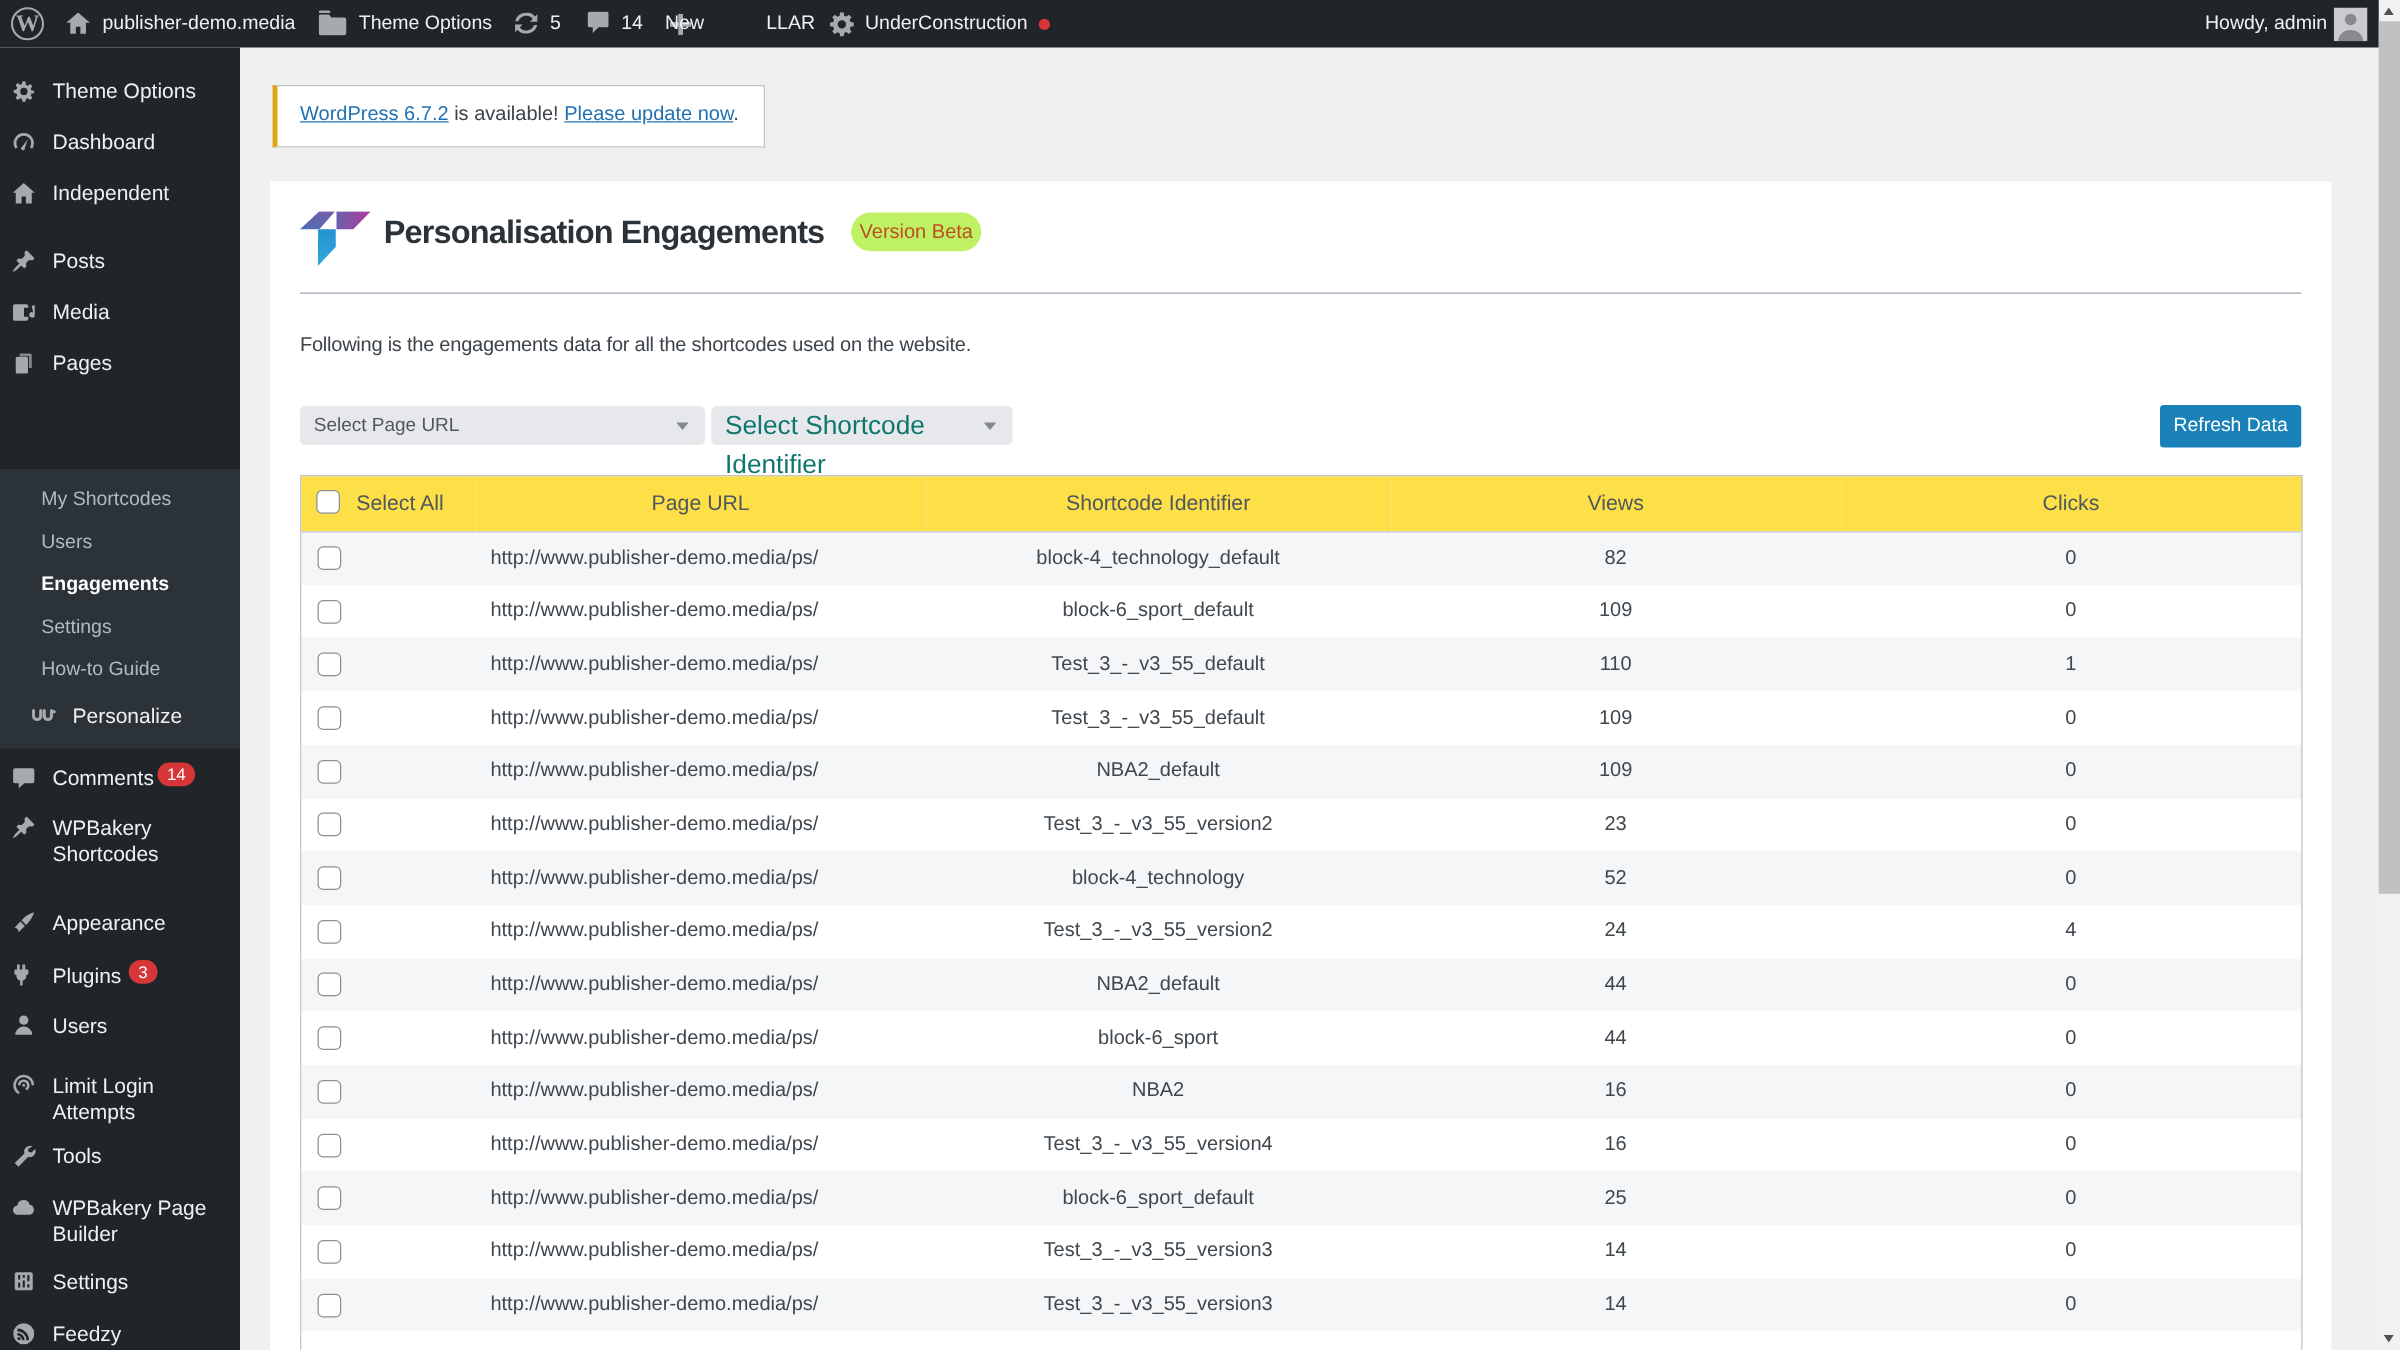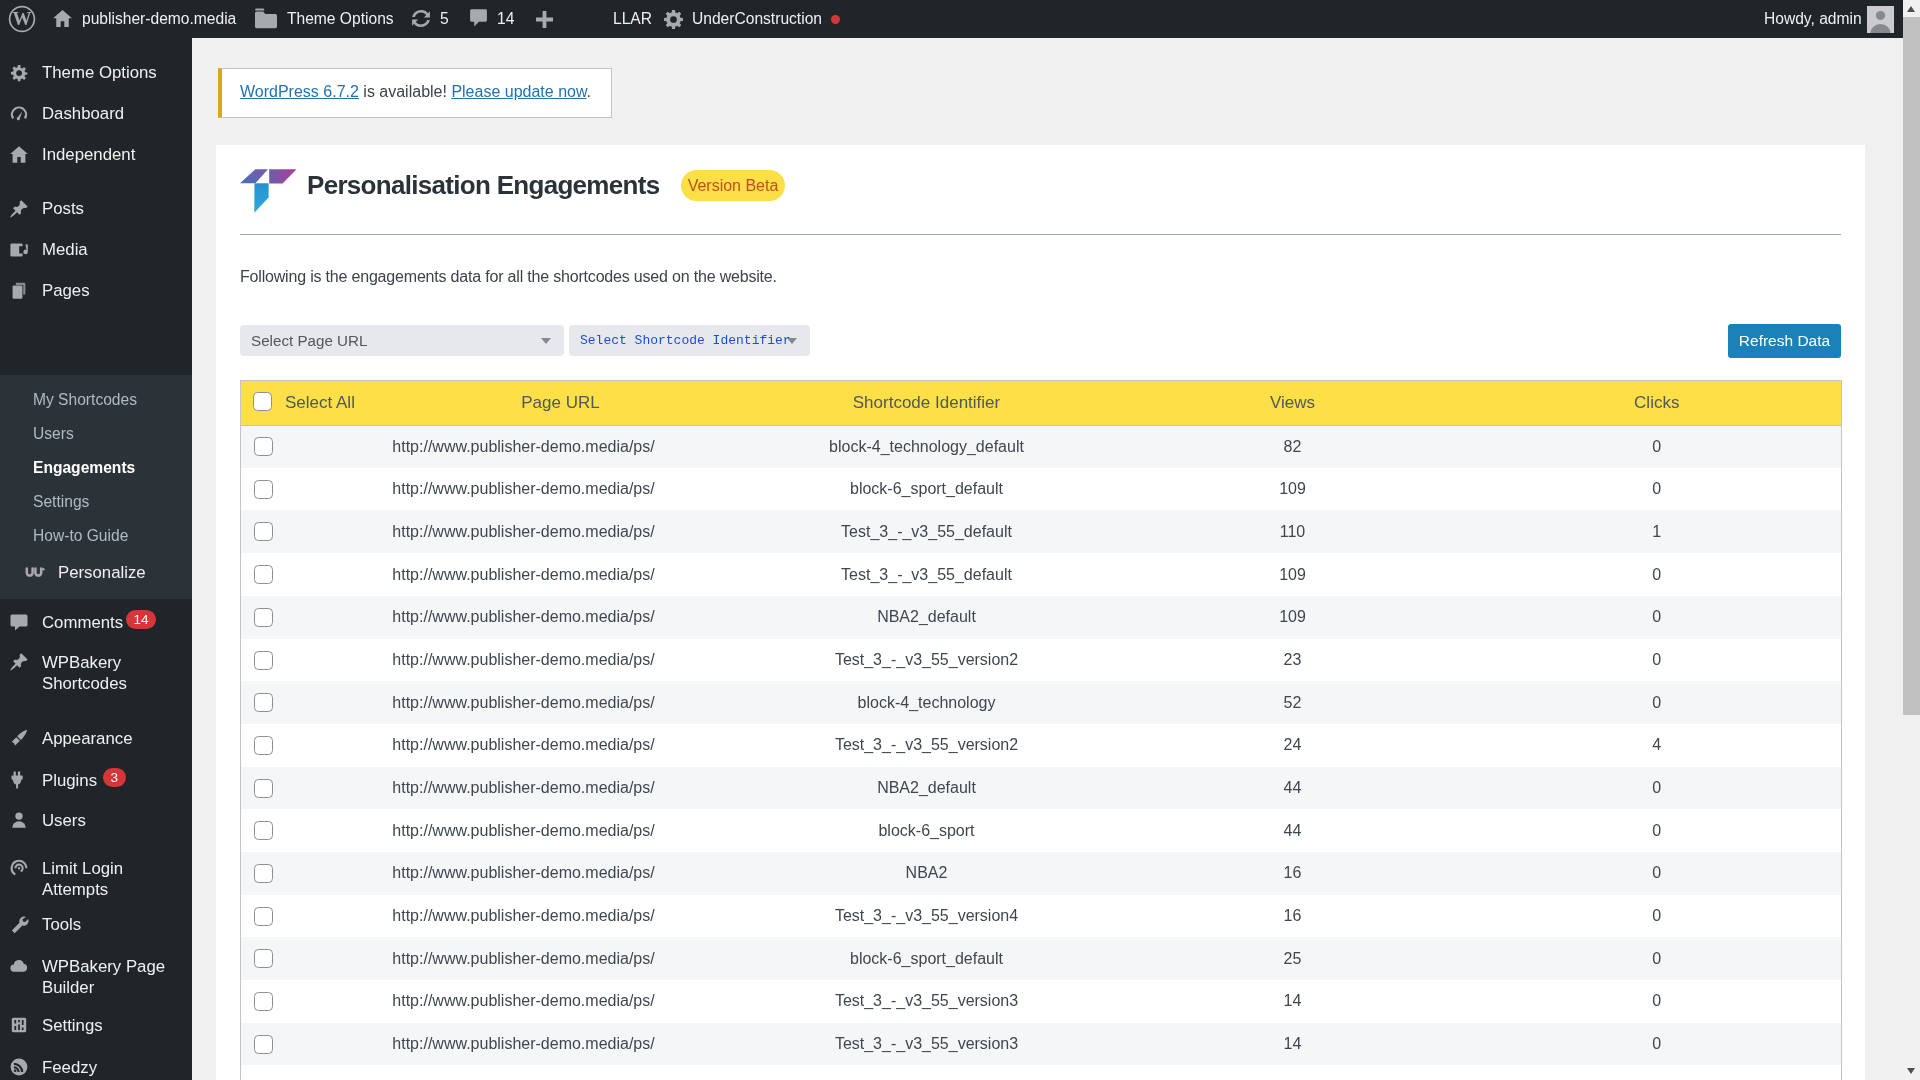--- a/index.html
+++ b/index.html
@@ -65,21 +65,21 @@
     <svg width="17" height="19" viewBox="0 0 17 19" fill="#a7aaad">
         <path d="M1.5 0.3 h14 a1.4 1.4 0 0 1 1.4 1.4 v9.6 a1.4 1.4 0 0 1 -1.4 1.4 H8.9 L4.2 17.4 v-4.7 H1.5 A1.4 1.4 0 0 1 0.1 11.3 v-9.6 A1.4 1.4 0 0 1 1.5 0.3 z"></path>
       </svg>
   </div>
   <div class="item" style="left:497px;">14</div>
   <div class="aicon" style="left:536px; top:11px;">
     <svg width="17" height="17" viewBox="0 0 17 17" fill="#a7aaad">
         <path d="M6.6 0 h3.8 v6.6 h6.6 v3.8 h-6.6 v6.6 h-3.8 v-6.6 h-6.6 v-3.8 h6.6 z"></path>
       </svg>
   </div>
-  <div class="item" style="left:532px;margin-top:44px;">New</div>
+  <div class="item" style="left:532px;">New</div>
   <div class="item" style="left:613px;">LLAR</div>
   <div class="aicon" style="left:663px; top:9px;">
     <svg width="21" height="21" viewBox="0 0 20 20" fill="#a7aaad">
         <path d="M19 11.4V8.6l-2.4-.34a7 7 0 0 0-.7-1.72l1.46-1.93-1.98-1.98-1.93 1.46a7 7 0 0 0-1.72-.7L11.4 1H8.6l-.34 2.4a7 7 0 0 0-1.72.7L4.6 2.63 2.63 4.6 4.1 6.54a7 7 0 0 0-.7 1.72L1 8.6v2.8l2.4.34c.15.6.38 1.18.7 1.72l-1.46 1.93 1.98 1.98 1.93-1.46c.54.3 1.12.55 1.72.7L8.6 19h2.8l.34-2.4a7 7 0 0 0 1.72-.7l1.93 1.46 1.98-1.98-1.46-1.93c.3-.54.55-1.12.7-1.72zM10 13.2a3.2 3.2 0 1 1 0-6.4 3.2 3.2 0 0 1 0 6.4z"></path>
       </svg>
   </div>
   <div class="item" style="left:692px;">UnderConstruction</div>
   <div class="aicon" style="left:831px; top:15px;">
       <div style="width:9px;height:9px;border-radius:50%;background:#d63638;"></div>
     </div>
@@ -241,31 +241,31 @@
         <stop offset="0" stop-color="#2492cf"></stop>
           <stop offset="1" stop-color="#2fa9dd"></stop>
       </linearGradient>
     </defs>
     <polygon points="15.3,0.2 28,0.2 15.4,14.3 0,14.3" fill="url(#g1)"></polygon>
     <polygon points="29.2,0.2 56.5,0.2 42.6,14.4 29.2,14.4" fill="url(#g2)"></polygon>
     <polygon points="14.5,14.3 28.6,14.3 28.6,28.5 14.3,43.7" fill="url(#g3)"></polygon>
   </svg>
 </div>
 <div class="abs" style="left:307px; top:170px; font-size:26px; font-weight:bold; letter-spacing:-0.7px; color:#2c3338; z-index:5;">Personalisation Engagements</div>
-<div class="abs" style="left:681px; top:170px; width:104px; height:31px; background:#fde047; border-radius:16px; text-align:center; line-height:31px; font-size:16px; color:#bf4e22; z-index:5;">Version Beta</div>
+<div class="abs" style="left:681px; top:170px; width:104px; height:31px; background:#bef264; border-radius:16px; text-align:center; line-height:31px; font-size:16px; color:#bf4e22; z-index:5;">Version Beta</div>
 <div class="abs" style="left:240px; top:234px; width:1601px; height:1px; background:#9ca7b2; z-index:5;"></div>
 
 <div class="abs" style="left:240px; top:268px; font-size:16px; letter-spacing:-0.19px; color:#3c434a; z-index:5;">Following is the engagements data for all the shortcodes used on the website.</div>
 
 <div class="abs" style="left:240px; top:325px; width:324px; height:31px; background:#e7e8eb; border-radius:4px; z-index:5;">
   <div style="position:absolute; left:11px; top:0; line-height:31px; font-size:15.2px; color:#52565d;">Select Page URL</div>
   <div style="position:absolute; right:13px; top:13px; width:0; height:0; border-left:5px solid transparent; border-right:5px solid transparent; border-top:6px solid #848891;"></div>
 </div>
 <div class="abs" style="left:569px; top:325px; width:241px; height:31px; background:#e7e8eb; border-radius:4px; z-index:5;">
-  <div style="position:absolute; left:11px; top:0; line-height:31px; font-size:13px; color:#1d4ed8;font-family:Liberation Mono, monospace;">Select Shortcode Identifier</div>
+  <div style="position:absolute; left:11px; top:0; line-height:31px; font-size:21px; color:#0f766e;">Select Shortcode Identifier</div>
   <div style="position:absolute; right:13px; top:13px; width:0; height:0; border-left:5px solid transparent; border-right:5px solid transparent; border-top:6px solid #848891;"></div>
 </div>
 
 <div class="abs" style="left:1728px; top:324px; width:113px; height:34px; background:#1a82b9; border-radius:3px; text-align:center; line-height:34px; font-size:15.5px; color:#fff; z-index:5;">Refresh Data</div>
 
 <table id="tbl">
   <colgroup>
       <col style="width:140px">
       <col style="width:360px">
       <col style="width:372px">

